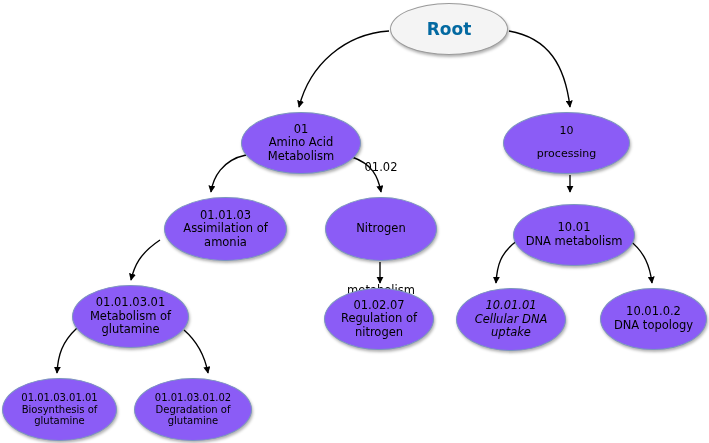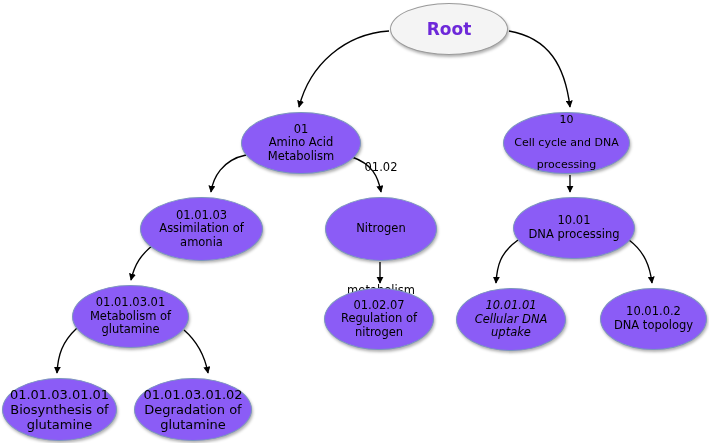--- a/index.html
+++ b/index.html
@@ -45,25 +45,25 @@
   }
   .node .ln {
     display: block;
     white-space: nowrap;
   }
   .node.root {
     background: #f4f4f4;
     border: 1px solid #9a9a9a;
     font-weight: bold;
     font-size: 17px;
-    color: #6d28d9;
+    color: #0369a1;
   }
   .node.sz-lg { font-size: 11.5px; }
   .node.sz-md { font-size: 11px; gap: 10px; }
-  .node.sz-sm { font-size: 13px; }
+  .node.sz-sm { font-size: 10px; }
 </style>
 </head>
 <body>
 
 <div id="canvas">
 
   <svg id="edge-layer" viewBox="0 0 709 443" xmlns="http://www.w3.org/2000/svg">
     <defs>
       <marker id="arrow" viewBox="0 0 10 10" refX="9" refY="5" markerWidth="5.2" markerHeight="5.2" orient="auto-start-reverse">
         <path d="M 0 0 L 10 5 L 0 10 z" fill="#000000"></path>
@@ -88,36 +88,35 @@
       <div class="node root" style="left: 390px; top: 3px; width: 118px; height: 52px;">
         <span class="ln">Root</span>
       </div>
       <div class="node sz-lg" style="left: 241px; top: 112px; width: 120px; height: 62px;">
         <span class="ln">01</span>
         <span class="ln">Amino Acid</span>
         <span class="ln">Metabolism</span>
       </div>
       <div class="node sz-md" style="left: 503px; top: 112px; width: 127px; height: 62px;">
         <span class="ln">10</span>
-        <span class="ln">Cell cycle and DNA</span>
         <span class="ln">processing</span>
       </div>
-      <div class="node sz-lg" style="left: 140px; top: 197px; width: 123px; height: 64px;">
+      <div class="node sz-lg" style="left: 164px; top: 197px; width: 123px; height: 64px;">
         <span class="ln">01.01.03</span>
         <span class="ln">Assimilation of</span>
         <span class="ln">amonia</span>
       </div>
       <div class="node sz-lg" style="left: 325px; top: 197px; width: 112px; height: 64px; gap: 48px;">
         <span class="ln">01.02</span>
         <span class="ln">Nitrogen</span>
         <span class="ln">metabolism</span>
       </div>
-      <div class="node sz-lg" style="left: 513px; top: 197px; width: 122px; height: 62px;">
+      <div class="node sz-lg" style="left: 513px; top: 204px; width: 122px; height: 62px;">
         <span class="ln">10.01</span>
-        <span class="ln">DNA processing</span>
+        <span class="ln">DNA metabolism</span>
       </div>
       <div class="node sz-lg" style="left: 72px; top: 285px; width: 117px; height: 63px;">
         <span class="ln">01.01.03.01</span>
         <span class="ln">Metabolism of</span>
         <span class="ln">glutamine</span>
       </div>
       <div class="node sz-lg" style="left: 324px; top: 288px; width: 110px; height: 62px;">
         <span class="ln">01.02.07</span>
         <span class="ln">Regulation of</span>
         <span class="ln">nitrogen</span>

